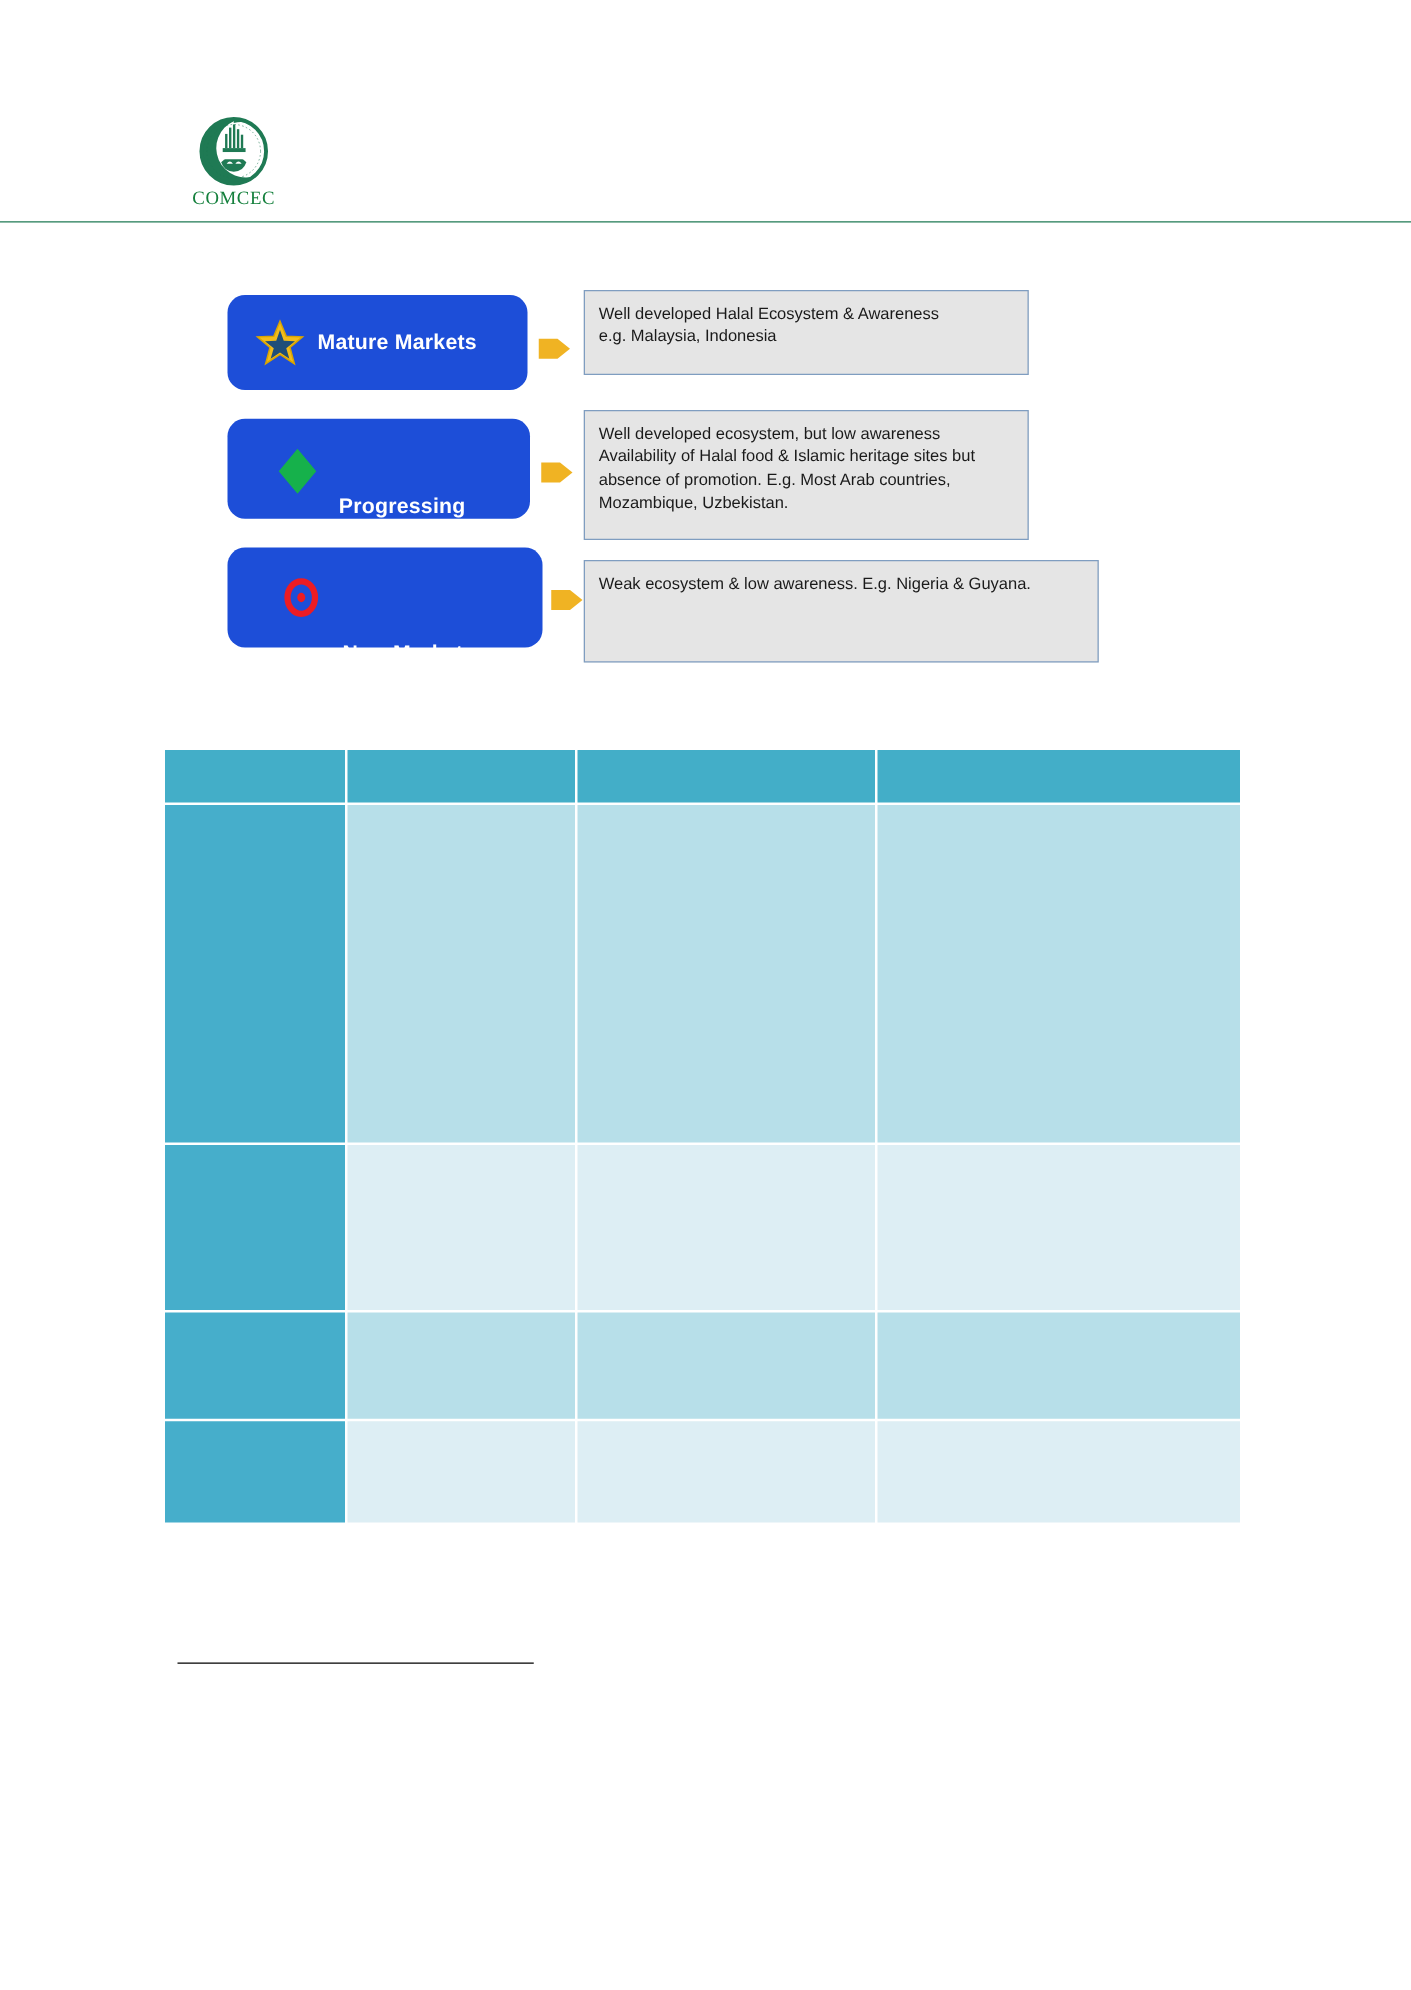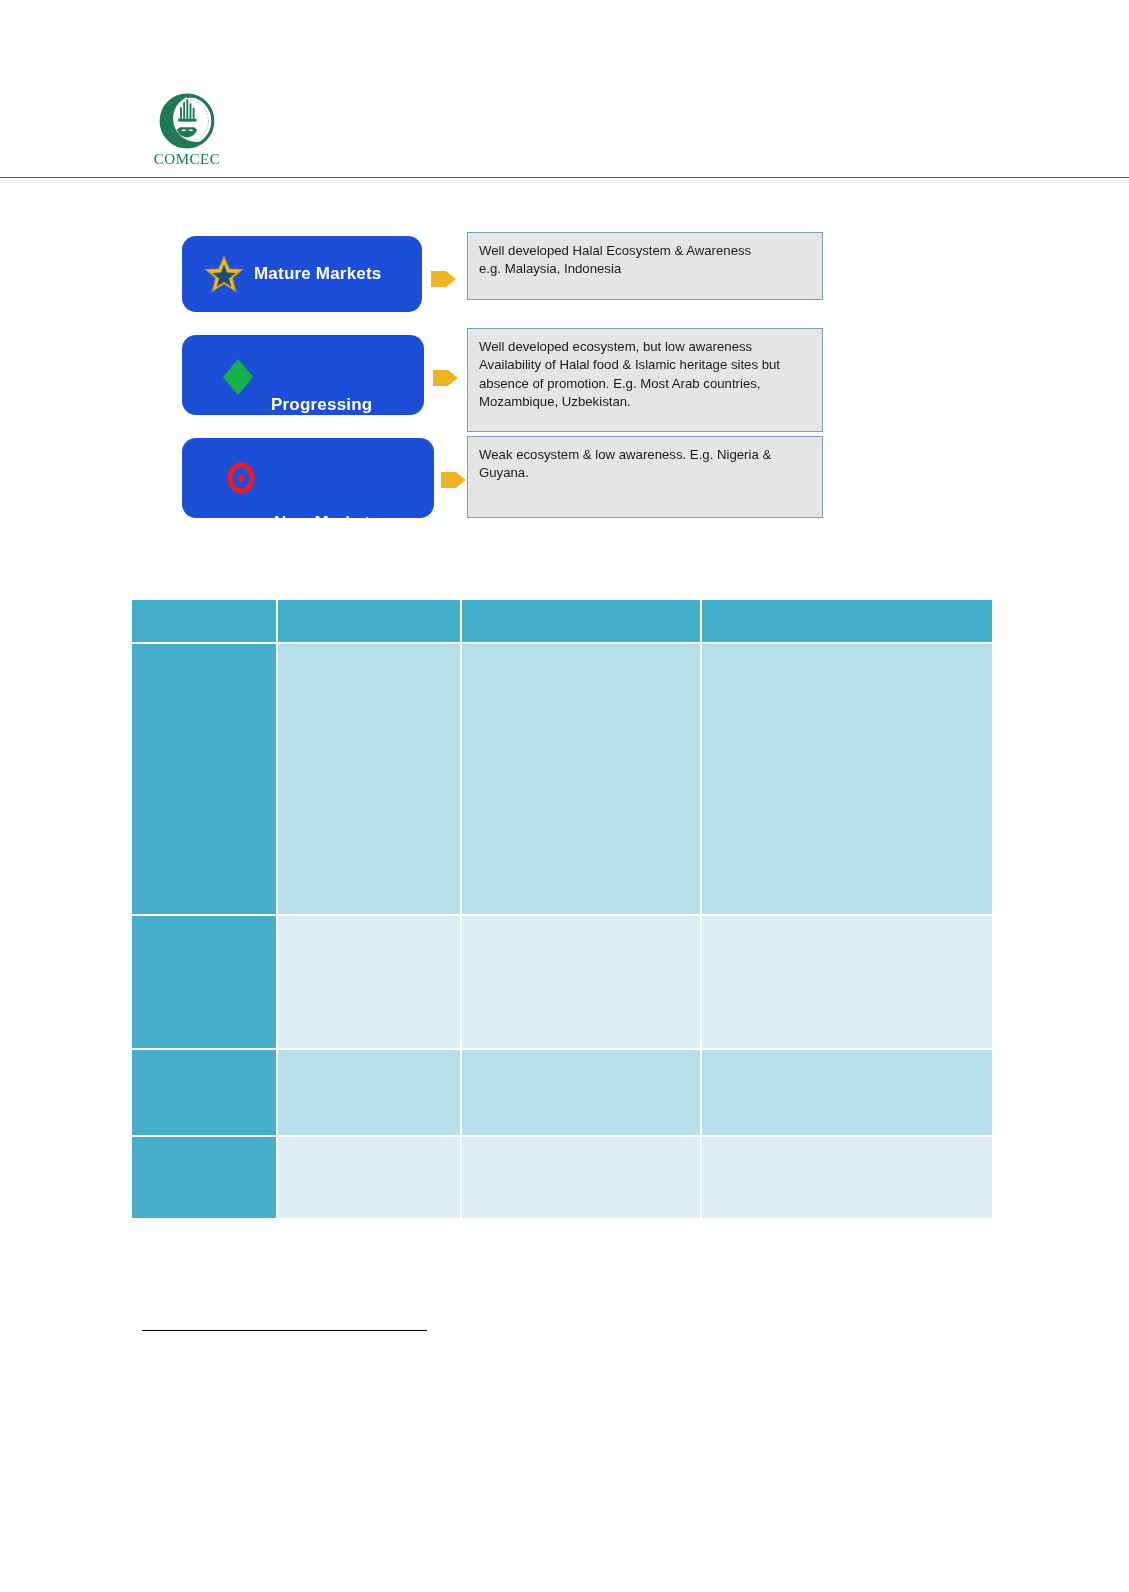--- a/index.html
+++ b/index.html
@@ -115,21 +115,21 @@
   #chip-mature   { top: 8px;  width: 240px; height: 76px; }
   #chip-progress { top: 7px;  width: 242px; height: 80px; }
   #chip-new      { top: 10px; width: 252px; height: 80px; }
 
   #arrow-mature   { left: 248px; top: 38px; }
   #arrow-progress { left: 250px; top: 37px; }
   #arrow-new      { left: 258px; top: 39px; }
 
   #desc-mature   { left: 285px; top: 4px;  width: 356px; height: 68px; }
   #desc-progress { left: 285px; top: 0px;  width: 356px; height: 104px; }
-  #desc-new      { left: 285px; top: 8px;  width: 356px; height: 82px; }
+  #desc-new      { left: 285px; top: 20px;  width: 412px; height: 82px; }
 
   
   #market-table {
     position: absolute;
     left: 130px;
     top: 598px;
     width: 854px;
     border-collapse: separate;
     border-spacing: 2px;
     table-layout: fixed;

